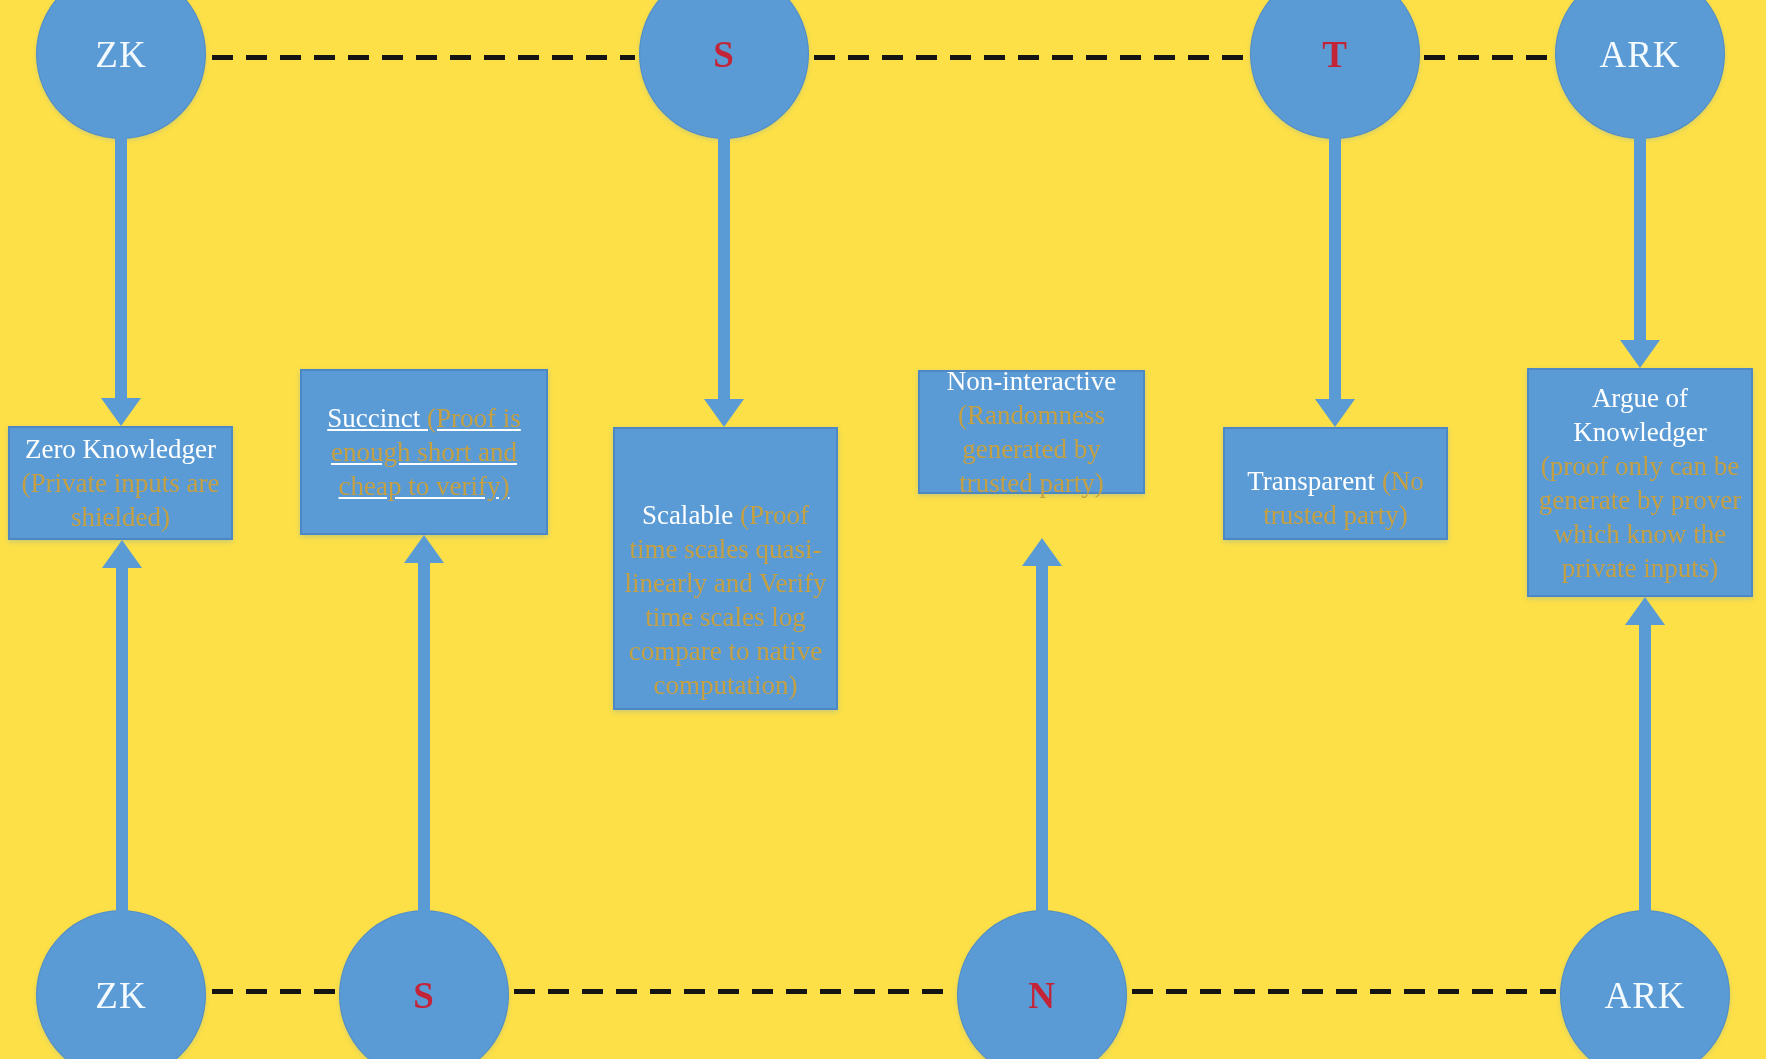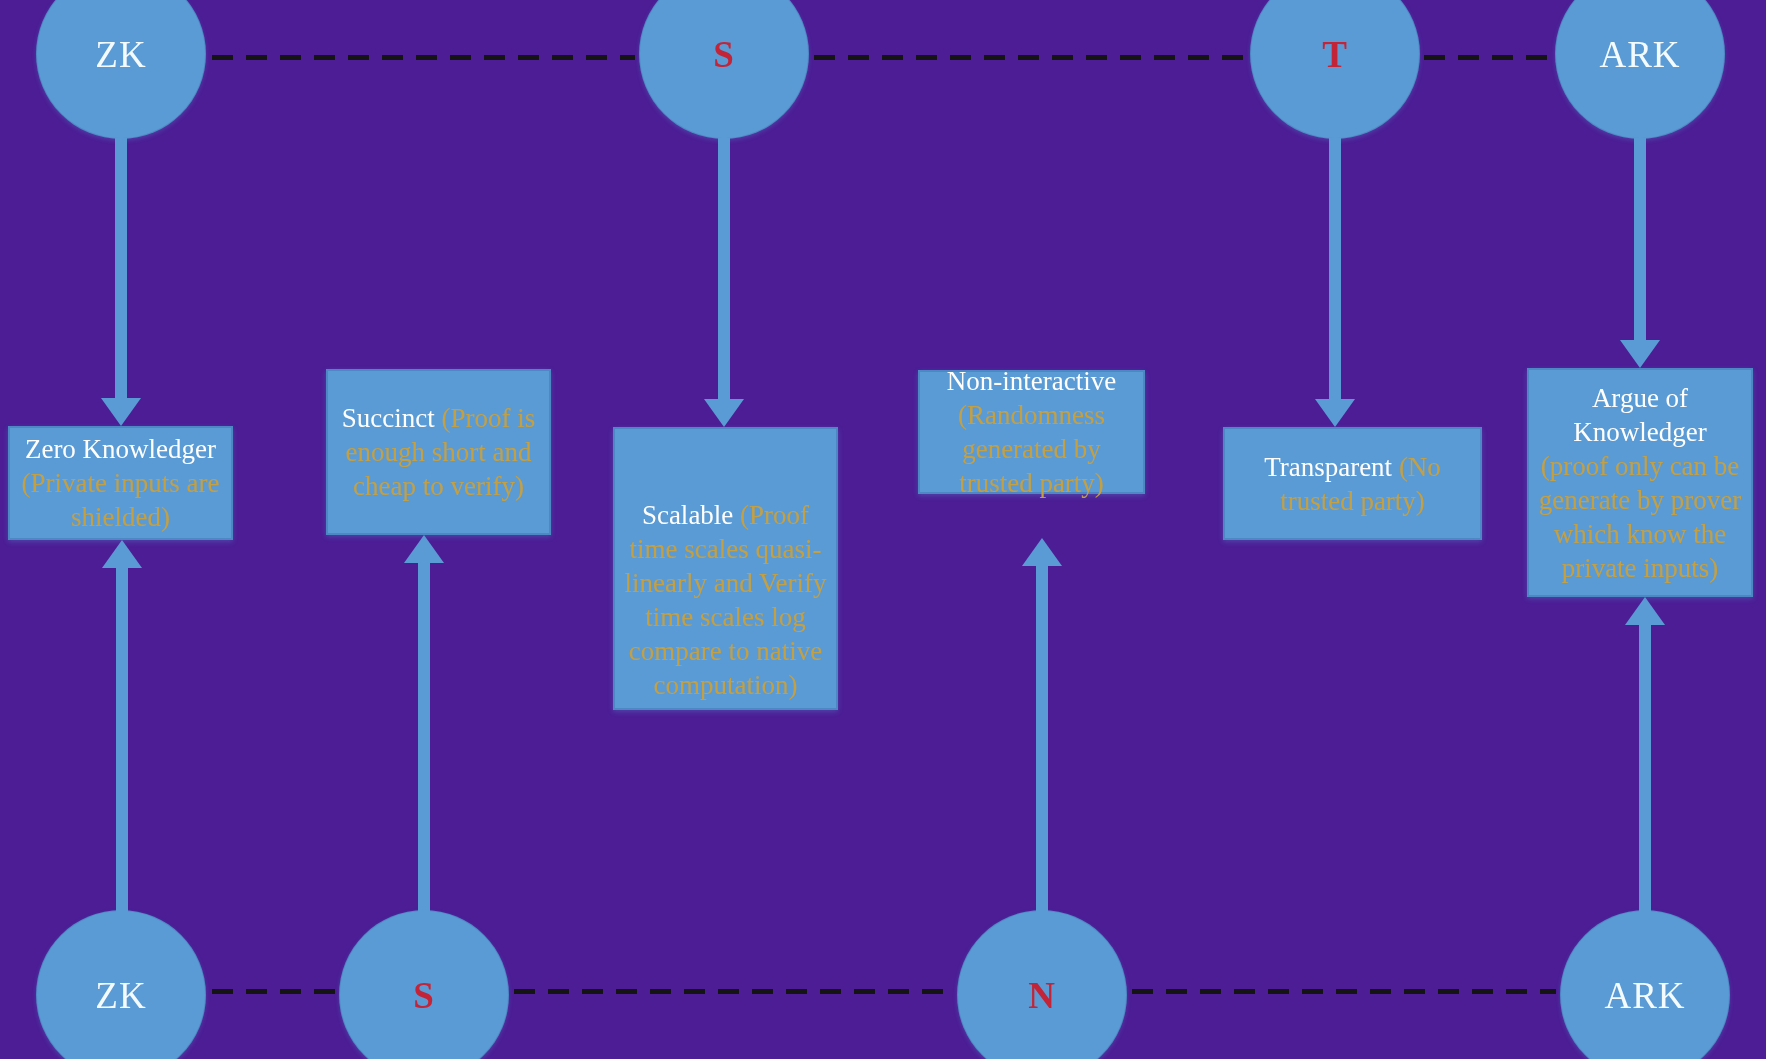--- a/index.html
+++ b/index.html
@@ -1,18 +1,18 @@
 <!DOCTYPE html>
 <html><head>
 <meta charset="utf-8">
 <style>
   html,body{margin:0;padding:0;background:#fff;}
   #canvas{
     position:relative;width:1766px;height:1059px;overflow:hidden;
-    font-family:"Liberation Serif","DejaVu Serif",serif;background:#4c1d95;
+    font-family:"Liberation Serif","DejaVu Serif",serif;background:#fde047;
   }
   
   .node{
     position:absolute;width:170px;height:170px;border-radius:50%;
     background:#5b9bd5;border:1px solid rgba(70,125,185,.55);
     display:flex;align-items:center;justify-content:center;box-sizing:border-box;
     box-shadow:0 2px 4px rgba(91,155,213,.25);
   }
   .node .lbl{font-size:37px;color:#f4fbff;letter-spacing:1px;}
   .node .lbl.red{color:#c32437;font-weight:bold;}
@@ -74,30 +74,30 @@
   <div class="dash" style="left:814px; top:55px; width:432px;"></div>
   <div class="dash" style="left:1424px;top:55px; width:128px;"></div>
 
   <div class="dash" style="left:212px; top:989px;width:123px;"></div>
   <div class="dash" style="left:514px; top:989px;width:439px;"></div>
   <div class="dash" style="left:1132px;top:989px;width:424px;"></div>
 
   <div class="box" style="left:8px;   top:426px;width:225px;height:114px;">
     <div><span class="term">Zero Knowledger </span><span class="detail">(Private inputs are shielded)</span></div>
   </div>
-  <div class="box" style="left:326px; top:369px;width:225px;height:166px;">
+  <div class="box" style="left:300px; top:369px;width:248px;height:166px;text-decoration:underline;">
     <div><span class="term">Succinct </span><span class="detail">(Proof is enough short and cheap to verify)</span></div>
   </div>
   <div class="box" style="left:613px; top:427px;width:225px;height:283px;align-items:flex-end;">
     <div><span class="term">Scalable </span><span class="detail">(Proof time scales quasi-linearly and Verify time scales log compare to native computation)</span></div>
   </div>
   <div class="box" style="left:918px; top:370px;width:227px;height:124px;">
     <div><span class="term">Non-interactive </span><span class="detail">(Randomness generated by trusted party)</span></div>
   </div>
-  <div class="box" style="left:1223px;top:427px;width:259px;height:113px;">
+  <div class="box" style="left:1223px;top:427px;width:225px;height:113px;align-items:flex-end;">
     <div><span class="term">Transparent </span><span class="detail">(No trusted party)</span></div>
   </div>
   <div class="box" style="left:1527px;top:368px;width:226px;height:229px;justify-content:flex-end;">
     <div><span class="term">Argue of Knowledger </span><span class="detail">(proof only can be generate by prover which know the private inputs)</span></div>
   </div>
 
   <div class="arrow down" style="left:101px; top:138px;height:288px;">
       <div class="shaft"></div>
       <div class="head"></div>
     </div>

